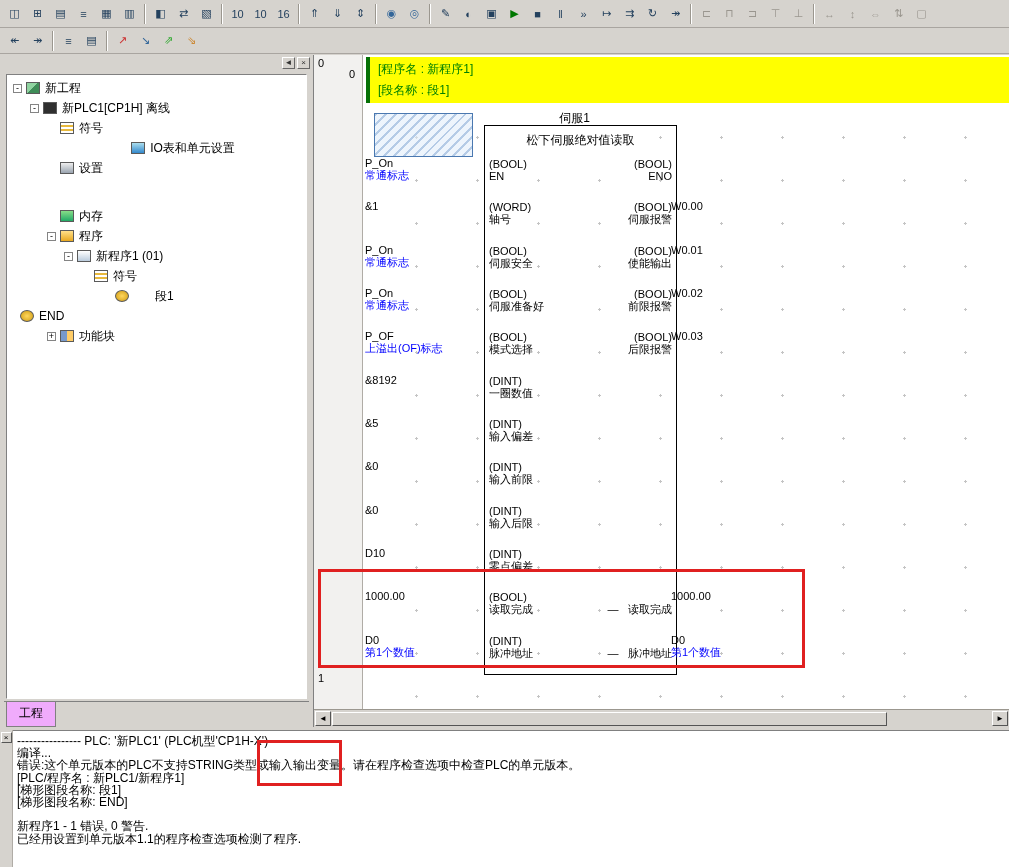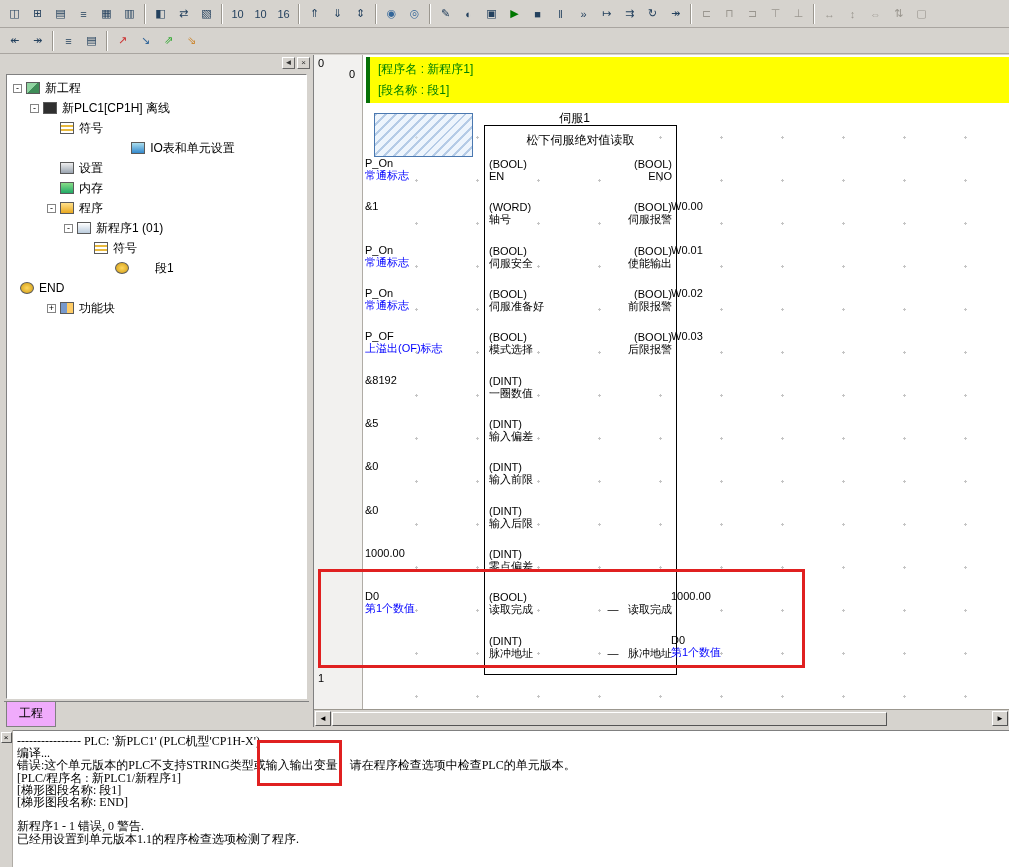--- a/index.html
+++ b/index.html
@@ -57,21 +57,21 @@
 .v1{height:12px;line-height:12px;font-size:11px}
 .v2{height:13px;line-height:13px;font-size:11px;color:#0000ff}
 .hscroll{position:absolute;left:0;right:0;bottom:0;height:18px;background:#d6d3ce;border-top:1px solid #9b978f;display:flex;align-items:center;padding:0 1px}
 .sbtn{width:16px;height:15px;border:1px solid;border-color:#fff #555 #555 #fff;background:#d6d3ce;font-size:8px;text-align:center;line-height:13px}
 .sbtn.right{margin-left:auto}
 .sthumb{width:555px;height:14px;margin-left:1px;border:1px solid;border-color:#fff #555 #555 #fff;background:#d6d3ce}
 
 .output-panel{position:absolute;left:0;top:727px;width:1009px;height:140px;background:#fff;border-top:3px solid #d6d3ce;box-shadow:inset 0 1px 0 #808080}
 .out-gutter{position:absolute;left:0;top:0;width:13px;bottom:0;background:#d6d3ce;border-right:1px solid #b0aca6}
 .out-close{display:block;width:11px;height:11px;margin:2px auto;font-size:8px;line-height:9px;text-align:center;border:1px solid;border-color:#fff #555 #555 #fff;background:#d6d3ce}
-.out-text{position:absolute;left:17px;top:5px;right:2px;bottom:2px;font-family:Liberation Serif, serif;font-size:12px}
+.out-text{position:absolute;left:17px;top:5px;right:2px;bottom:2px;font-family:Liberation Sans, sans-serif;font-size:12px}
 .out-line{min-height:12.2px;line-height:12.2px;white-space:pre}
 
 .anno{position:absolute;border:3px solid #e02020;z-index:50}
 </style>
 </head>
 <body>
 
 <div class="app">
 
   <div class="toolbar" id="tb1">
@@ -252,21 +252,21 @@
           <div class="tree-row" style="padding-left: 40px; justify-content: center;">
     <span class="expander" style="visibility: hidden;"></span>
     <span class="ticon ic-io-table"></span>
     <span class="tlabel">IO表和单元设置</span>
   </div>
           <div class="tree-row" style="padding-left: 40px;">
     <span class="expander" style="visibility: hidden;"></span>
     <span class="ticon ic-settings"></span>
     <span class="tlabel">设置</span>
   </div>
-          <div class="tree-row" style="padding-left: 40px;">
+          <div class="tree-row" style="padding-left: 40px; margin-top: 28px;">
     <span class="expander" style="visibility: hidden;"></span>
     <span class="ticon ic-memory"></span>
     <span class="tlabel">内存</span>
   </div>
           <div class="tree-row" style="padding-left: 40px;">
     <span class="expander">-</span>
     <span class="ticon ic-programs"></span>
     <span class="tlabel">程序</span>
   </div>
           <div class="tree-row" style="padding-left: 57px;">
@@ -483,20 +483,24 @@
             <div class="cell">
     <div class="v1">&amp;5</div>
     <div class="v2"></div>
   </div>
             <div class="cell">
     <div class="v1">&amp;0</div>
     <div class="v2"></div>
   </div>
             <div class="cell">
     <div class="v1">&amp;0</div>
+    <div class="v2"></div>
+  </div>
+            <div class="cell">
+    <div class="v1">D10</div>
     <div class="v2"></div>
   </div>
             <div class="cell">
     <div class="v1">1000.00</div>
     <div class="v2"></div>
   </div>
             <div class="cell">
     <div class="v1">D0</div>
     <div class="v2">第1个数值</div>
   </div>

